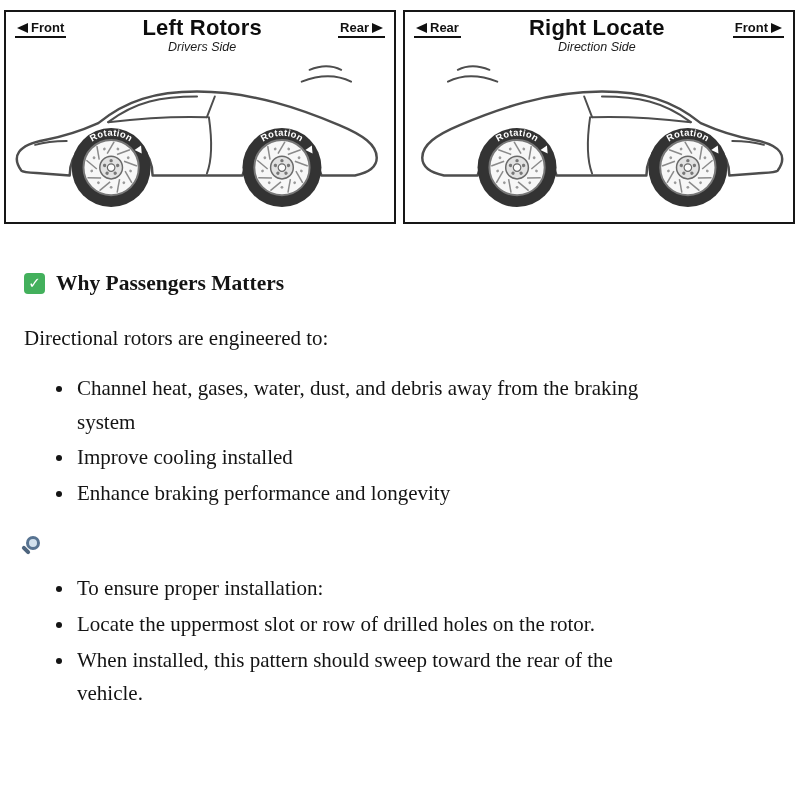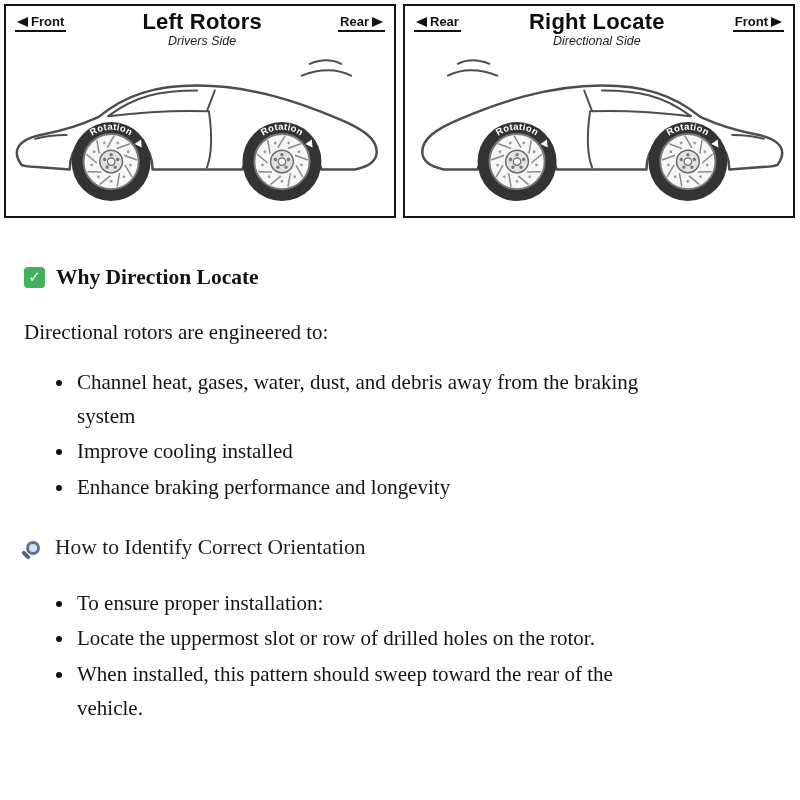--- a/index.html
+++ b/index.html
@@ -4,21 +4,21 @@
 <style>
   * { box-sizing: border-box; }
   html,body { margin:0; padding:0; }
   body {
     width:800px; height:800px; background:#ffffff;
     font-family:"Liberation Serif", serif; color:#141414;
     overflow:hidden;
   }
 
   
-  .diagram-row { display:flex; gap:7px; padding:4px 5px 0 4px; }
+  .diagram-row { display:flex; gap:7px; padding:10px 5px 0 4px; }
   .panel { flex:1; border:2px solid #161616; background:#fff; height:214px; overflow:hidden; }
   .panel-head { display:flex; justify-content:space-between; align-items:flex-start; padding:6px 9px 0; font-family:"Liberation Sans", sans-serif; }
   .dir { display:inline-flex; align-items:center; gap:3px; border-bottom:2px solid #111; font-weight:bold; font-size:13px; padding:0 2px 1px; margin-top:2px; color:#111; }
   .tri { width:0; height:0; display:inline-block; }
   .tri-l { border-top:5px solid transparent; border-bottom:5px solid transparent; border-right:11px solid #111; }
   .tri-r { border-top:5px solid transparent; border-bottom:5px solid transparent; border-left:11px solid #111; }
   .head-center { text-align:center; margin-top:-2px; }
   .panel-title { font-size:22px; font-weight:bold; color:#0d0d0d; letter-spacing:.2px; line-height:1.1; }
   .panel-sub { font-size:12.5px; font-weight:normal; font-style:italic; color:#1c1c1c; }
   svg.car { display:block; width:100%; height:156px; margin-top:2px; }
@@ -148,21 +148,21 @@
   </div>
 
   <div class="panel">
     <div class="panel-head">
       <span class="dir">
         <span class="tri tri-l"></span>
         <span>Rear</span>
       </span>
       <span class="head-center">
         <div class="panel-title">Right Locate</div>
-        <div class="panel-sub">Directional Side</div>
+        <div class="panel-sub">Direction Side</div>
       </span>
       <span class="dir">
         <span>Front</span>
         <span class="tri tri-r"></span>
       </span>
     </div>
 
     <svg class="car" viewBox="0 0 386 158">
       <use href="#carDef" transform="translate(386,0) scale(-1,1)"></use>
       <text font-family="Liberation Sans, sans-serif" font-size="9.5" font-weight="bold" fill="#ffffff" letter-spacing=".3">
@@ -175,34 +175,33 @@
       <polygon points="0,-4 7,0 0,4" fill="#fff" transform="translate(310,93) rotate(55)"></polygon>
     </svg>
   </div>
 </div>
 
 <div class="content">
 
 
   <div class="h-row">
     <span class="check-icon"></span>
-    <span class="h1-text">Why Direction Locate</span>
+    <span class="h1-text">Why Passengers Matters</span>
   </div>
 
   <p class="lead">Directional rotors are engineered to:</p>
 
   <ul class="blist">
     <li>Channel heat, gases, water, dust, and debris away from the braking system</li>
     <li>Improve cooling installed</li>
     <li>Enhance braking performance and longevity</li>
   </ul>
 
   <div class="h-row">
     <span class="mag-icon"></span>
-    <span class="h2-text">How to Identify Correct Orientation</span>
   </div>
 
   <ul class="blist">
     <li>To ensure proper installation:</li>
     <li>Locate the uppermost slot or row of drilled holes on the rotor.</li>
     <li>When installed, this pattern should sweep toward the rear of the vehicle.</li>
   </ul>
 
 </div>
 

